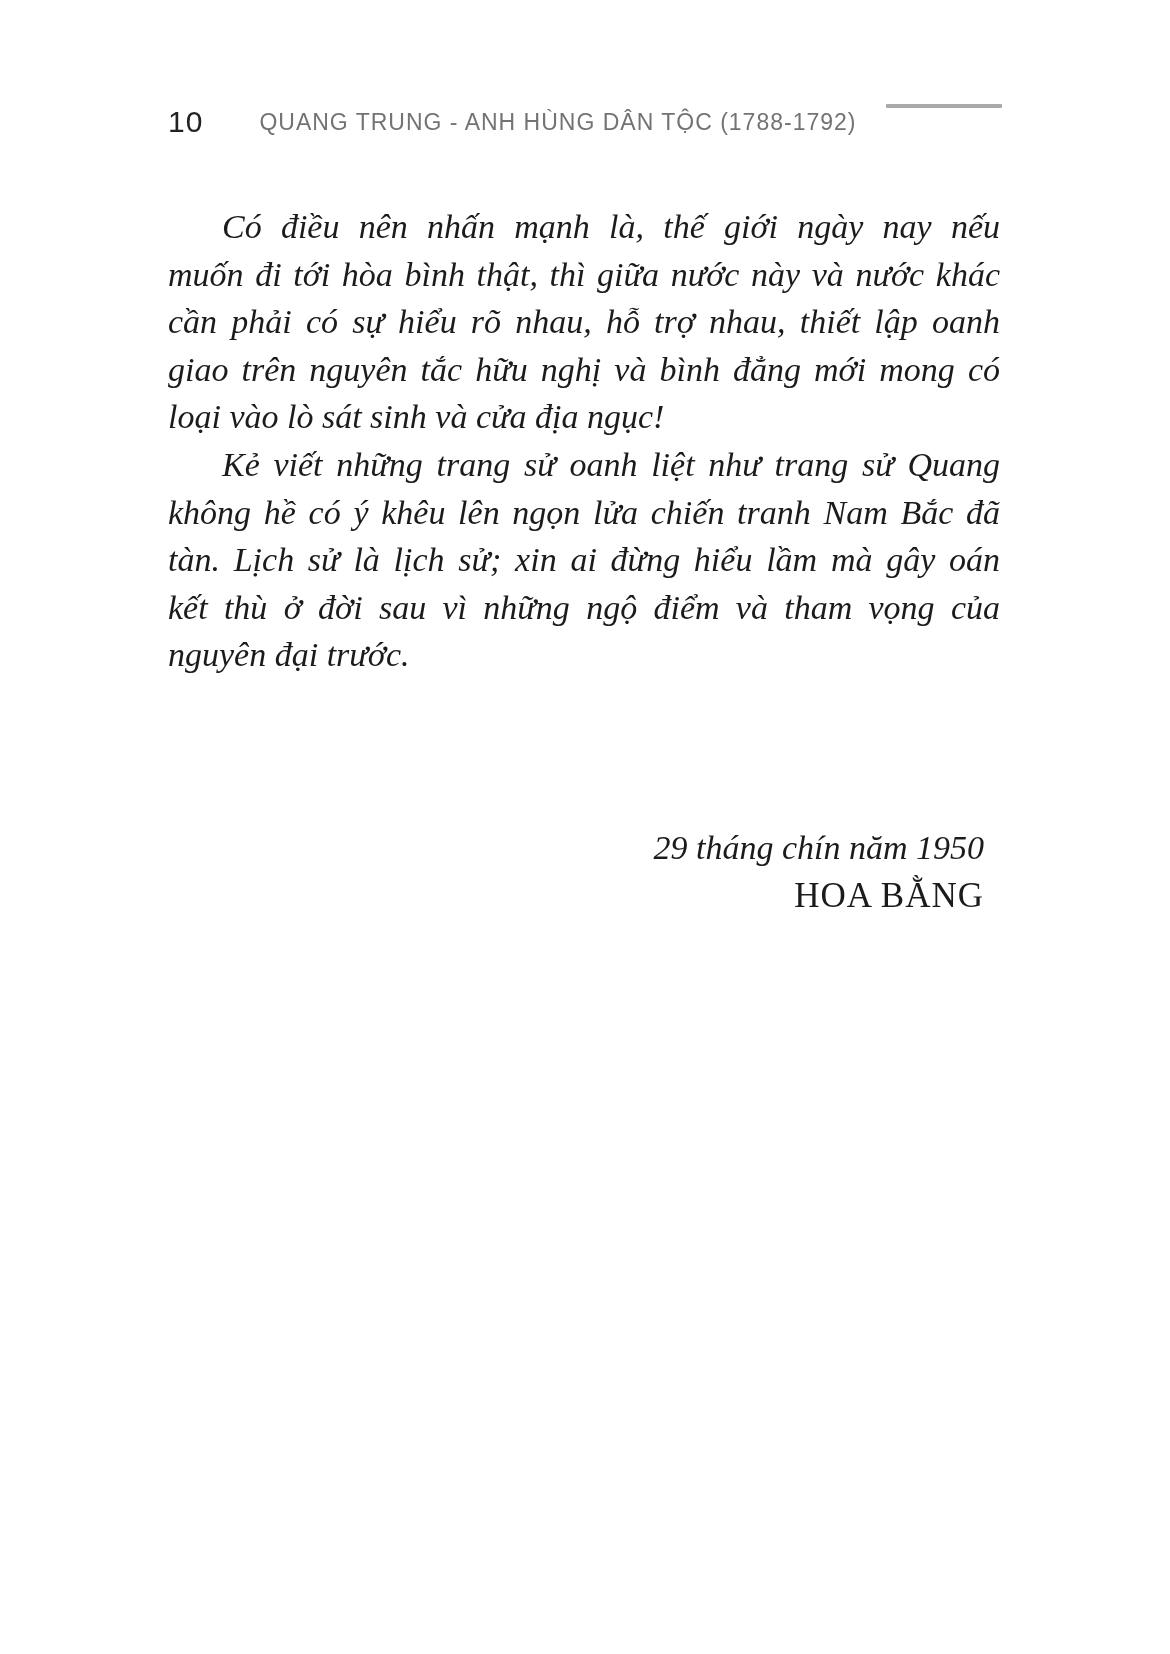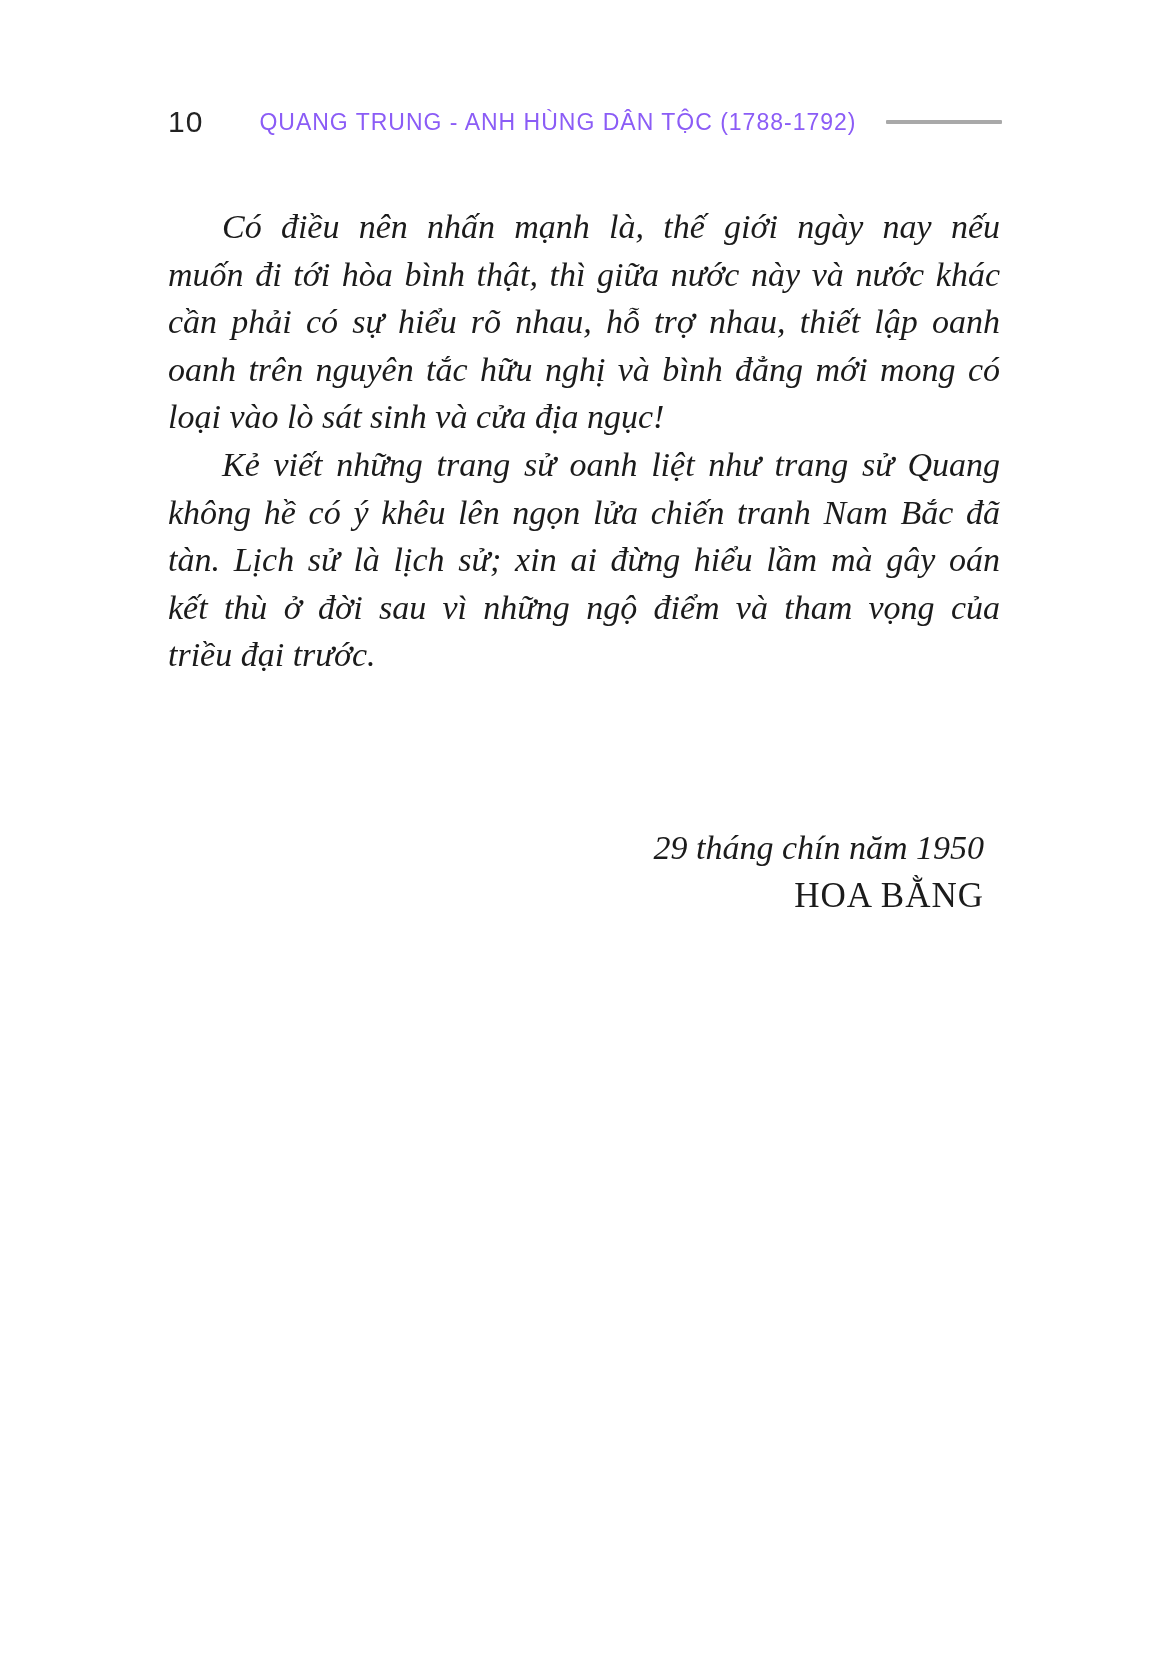--- a/index.html
+++ b/index.html
@@ -14,36 +14,36 @@
     color: #1b1b1b;
   }
 
   
   .header {
     position: absolute;
     left: 168px;
     right: 168px;
     top: 104px;
     display: flex;
-    align-items: center;
+    align-items: flex-start;
   }
   .page-number {
     font-family: "Liberation Sans", sans-serif;
     font-weight: 400;
     font-size: 30px;
     line-height: 36px;
     color: #222222;
     letter-spacing: 1px;
   }
   .page-title {
     font-family: "Liberation Sans", sans-serif;
     font-weight: 400;
     font-size: 23px;
     line-height: 36px;
-    color: #8b5cf6;
+    color: #737373;
     letter-spacing: 1px;
     margin-left: 56px;
     white-space: nowrap;
   }
   .header-rule {
     flex: 1;
     height: 4px;
     margin-left: 30px;
     background: #a9a9a9;
     border-radius: 1px;
@@ -107,28 +107,28 @@
     <span class="page-number">10</span>
     <span class="page-title">QUANG TRUNG - ANH HÙNG DÂN TỘC (1788-1792)</span>
     <span class="header-rule"></span>
   </div>
 
   <div class="body-text">
 
     <div class="line indent">Có điều nên nhấn mạnh là, thế giới ngày nay nếu</div>
     <div class="line">muốn đi tới hòa bình thật, thì giữa nước này và nước khác</div>
     <div class="line">cần phải có sự hiểu rõ nhau, hỗ trợ nhau, thiết lập oanh</div>
-    <div class="line">oanh trên nguyên tắc hữu nghị và bình đẳng mới mong có</div>
+    <div class="line">giao trên nguyên tắc hữu nghị và bình đẳng mới mong có</div>
     <div class="line last">loại vào lò sát sinh và cửa địa ngục!</div>
 
     <div class="line indent">Kẻ viết những trang sử oanh liệt như trang sử Quang</div>
     <div class="line">không hề có ý khêu lên ngọn lửa chiến tranh Nam Bắc đã</div>
     <div class="line">tàn. Lịch sử là lịch sử; xin ai đừng hiểu lầm mà gây oán</div>
     <div class="line">kết thù ở đời sau vì những ngộ điểm và tham vọng của</div>
-    <div class="line last">triều đại trước.</div>
+    <div class="line last">nguyên đại trước.</div>
   </div>
 
   <div class="signature">
     <div class="signature-inner">
       <div class="sig-date">29 tháng chín năm 1950</div>
       <div class="sig-author">HOA BẰNG</div>
     </div>
   </div>
 
 </div>

